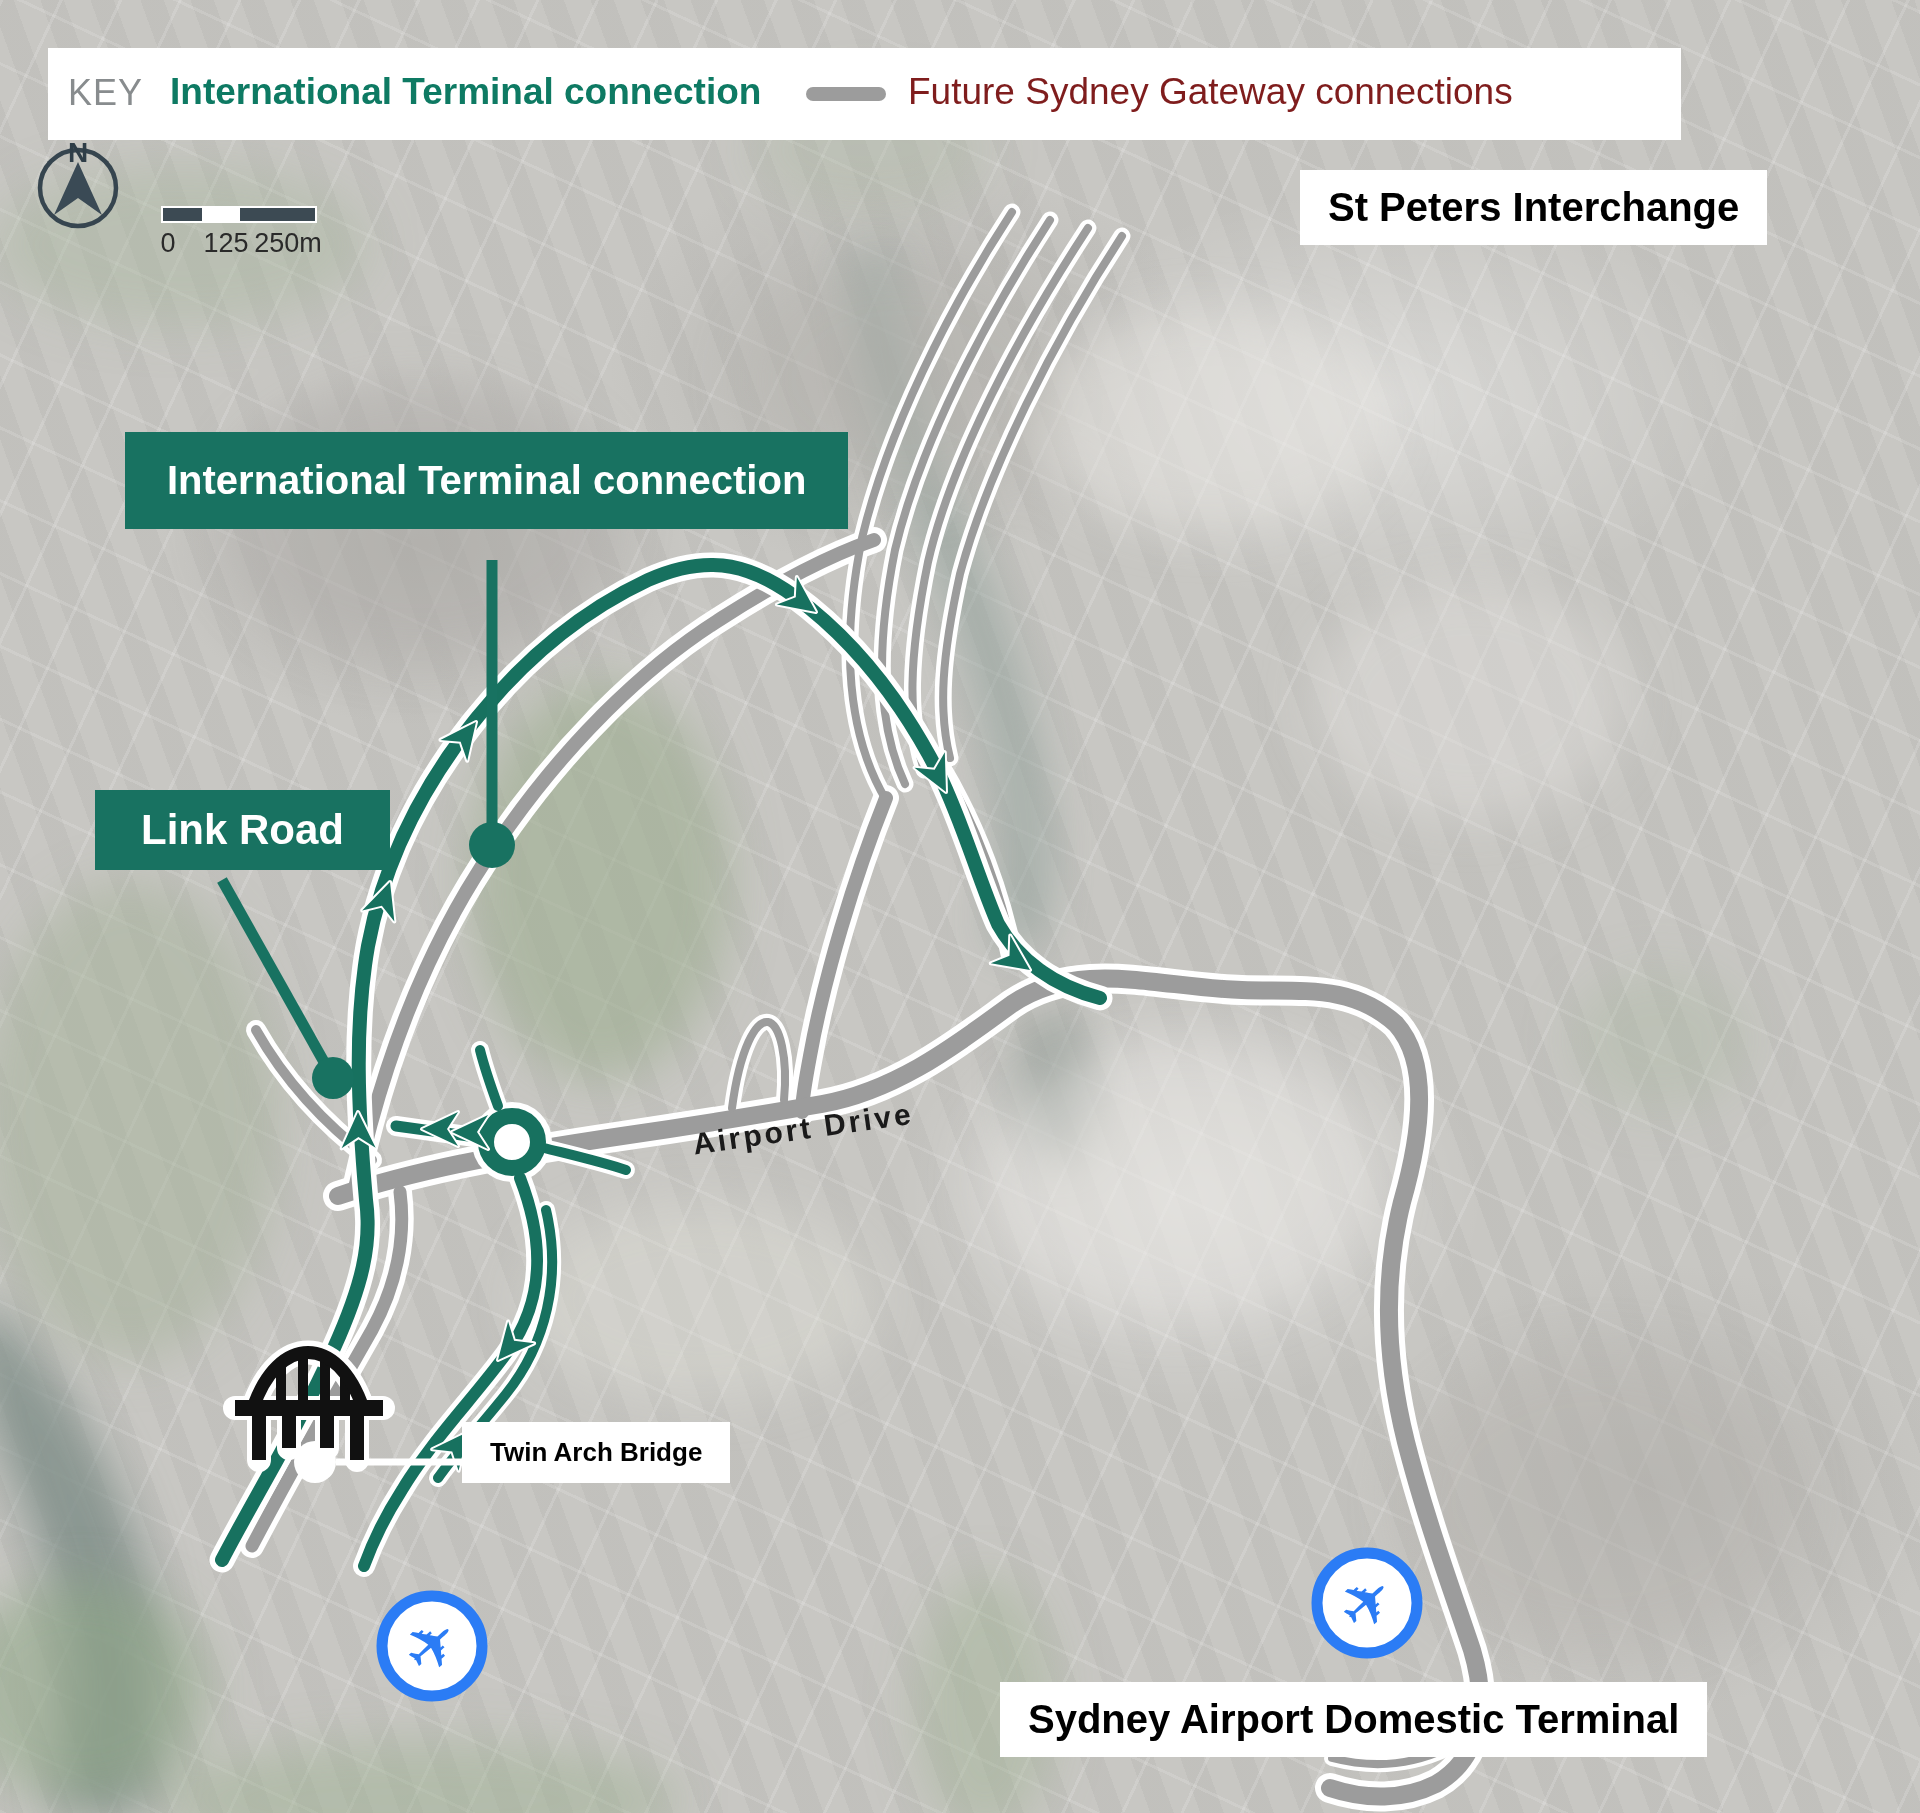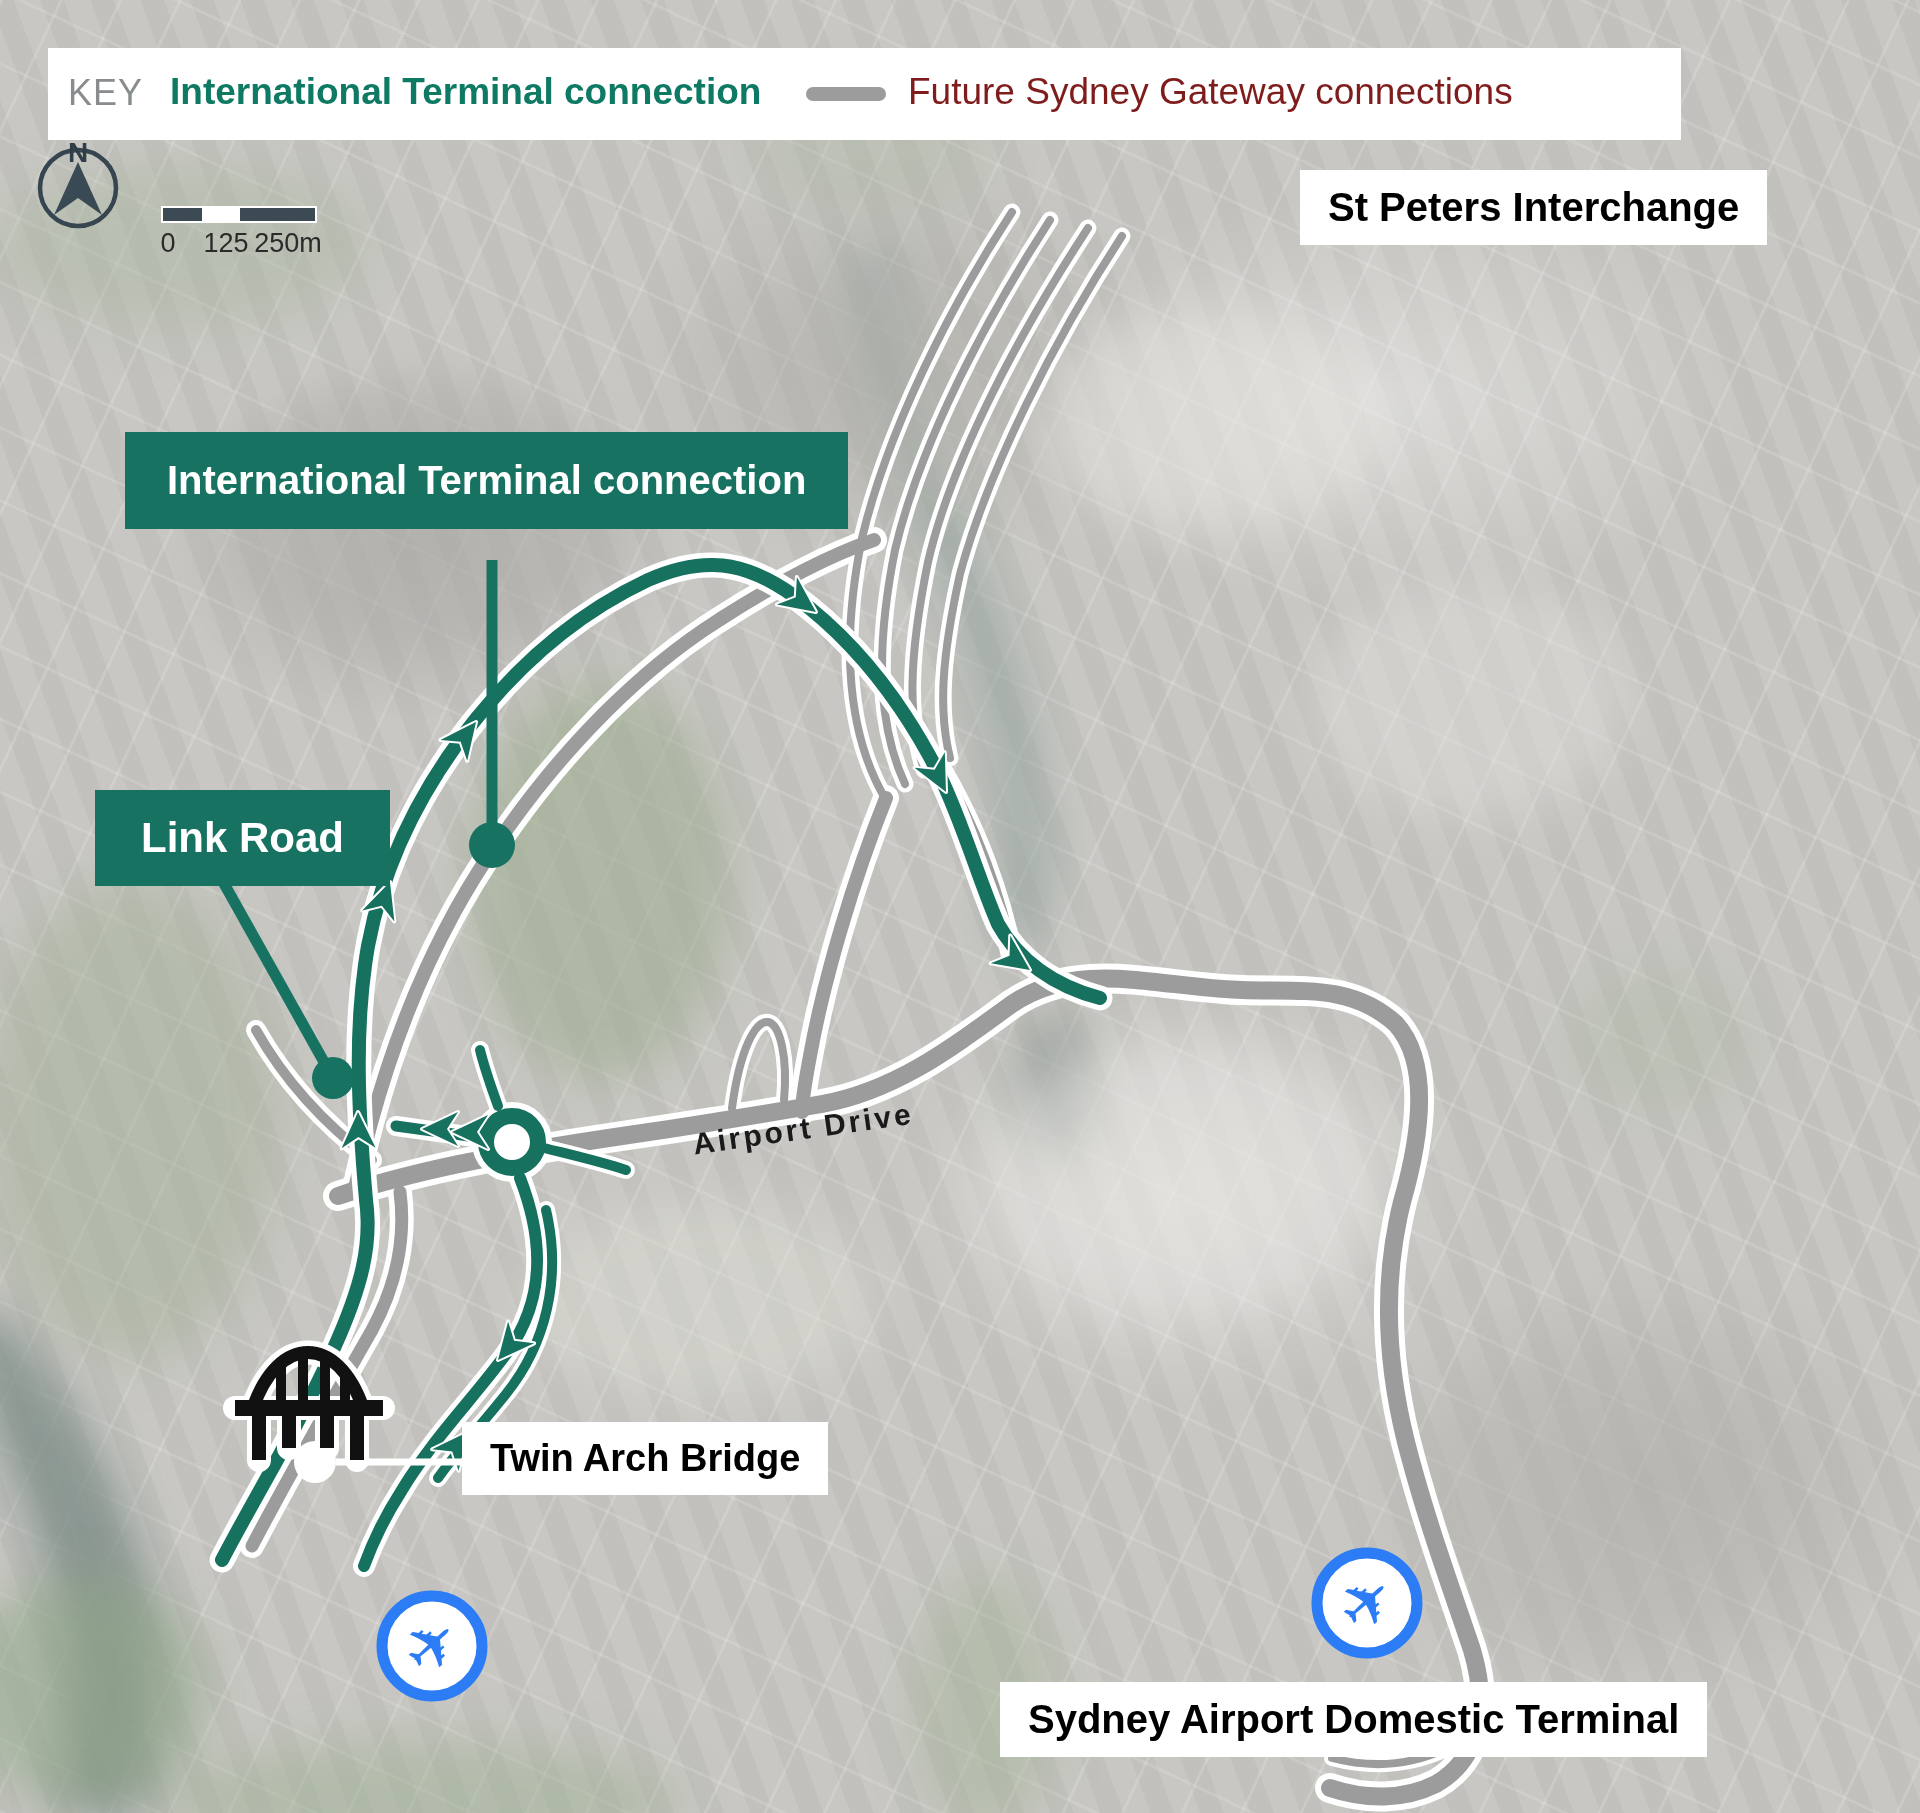--- a/index.html
+++ b/index.html
@@ -215,21 +215,21 @@
   </svg>
 
   <div class="key-bar">
     <span class="key-title">KEY</span>
     <span class="key-green">International Terminal connection</span>
     <span class="key-swatch"></span>
     <span class="key-gray">Future Sydney Gateway connections</span>
   </div>
 
   <div class="box-white" style="left:1300px;top:170px;">St Peters Interchange</div>
-  <div class="box-white" style="left:462px;top:1422px;font-size:38px;">Twin Arch Bridge</div>
+  <div class="box-white" style="left:462px;top:1422px;font-size:26px;">Twin Arch Bridge</div>
   <div class="box-white" style="left:1000px;top:1682px;">Sydney Airport Domestic Terminal</div>
 
   <div class="box-green" style="left:125px;top:432px;">International Terminal connection</div>
-  <div class="box-green" style="left:95px;top:790px;font-size:42px;padding:24px 46px;">Link Road</div>
+  <div class="box-green" style="left:95px;top:790px;font-size:42px;padding:16px 46px;">Link Road</div>
 
   <div class="road-label">Airport Drive</div>
 
 </div>
 
 </body></html>

